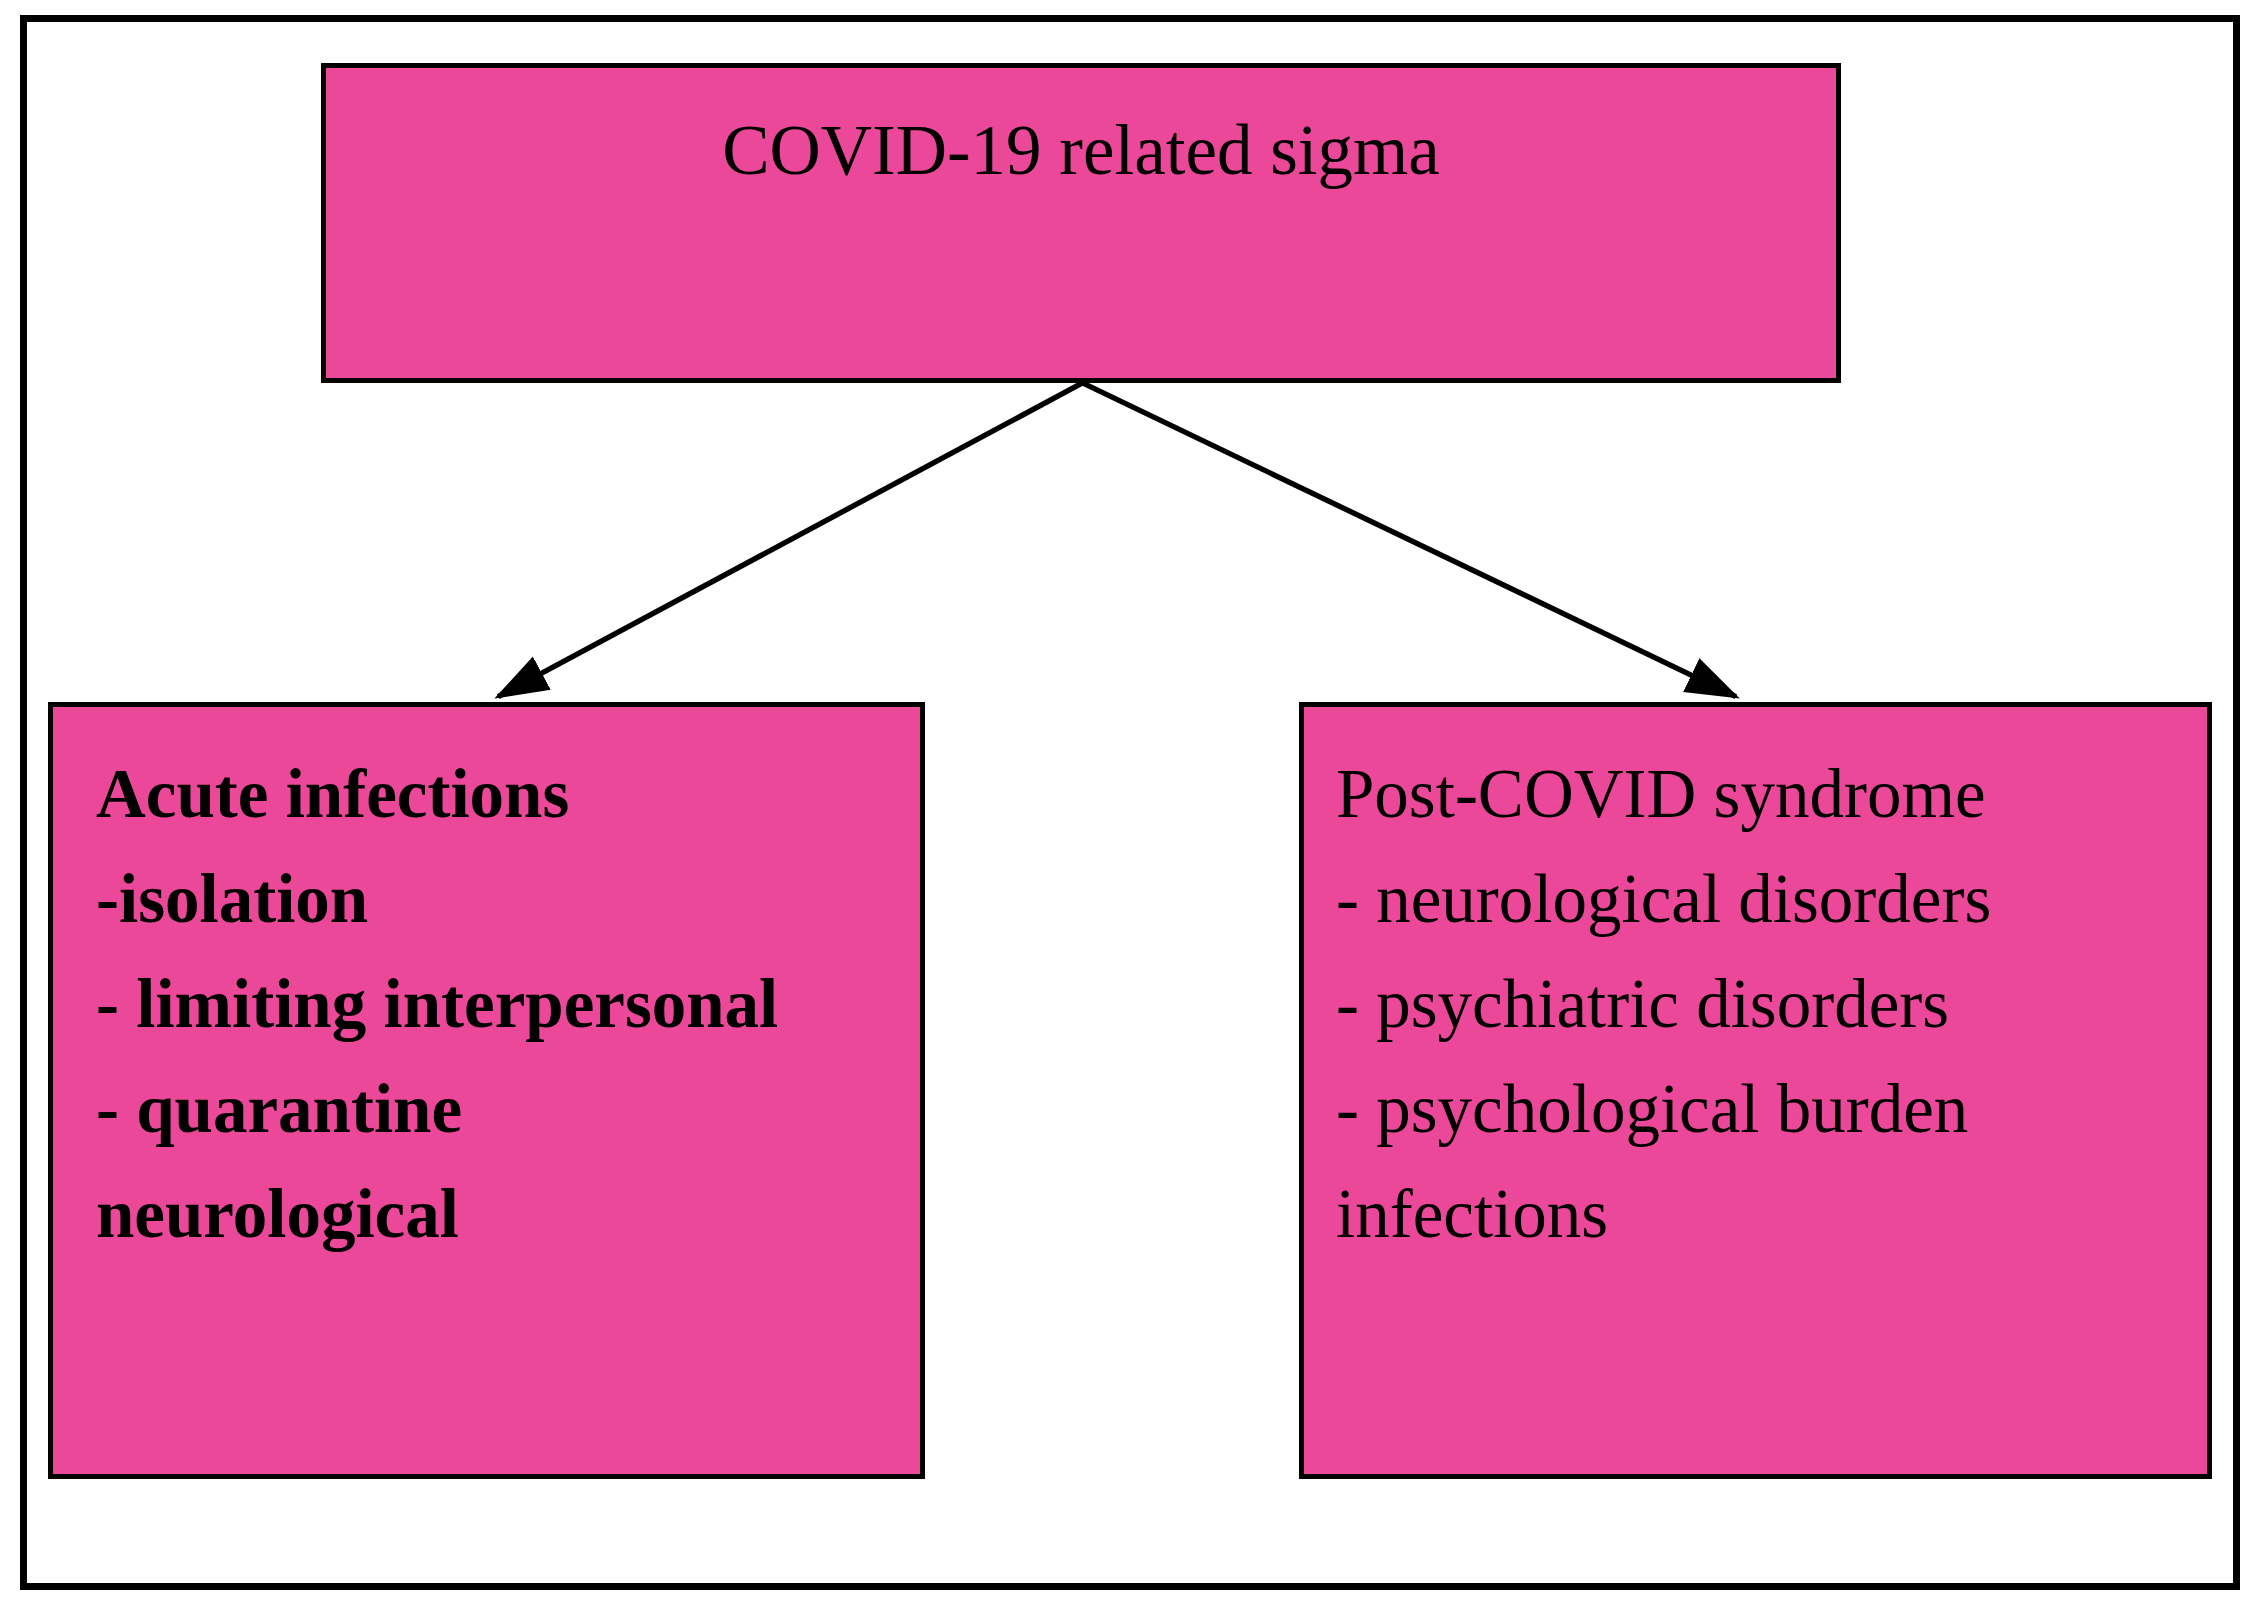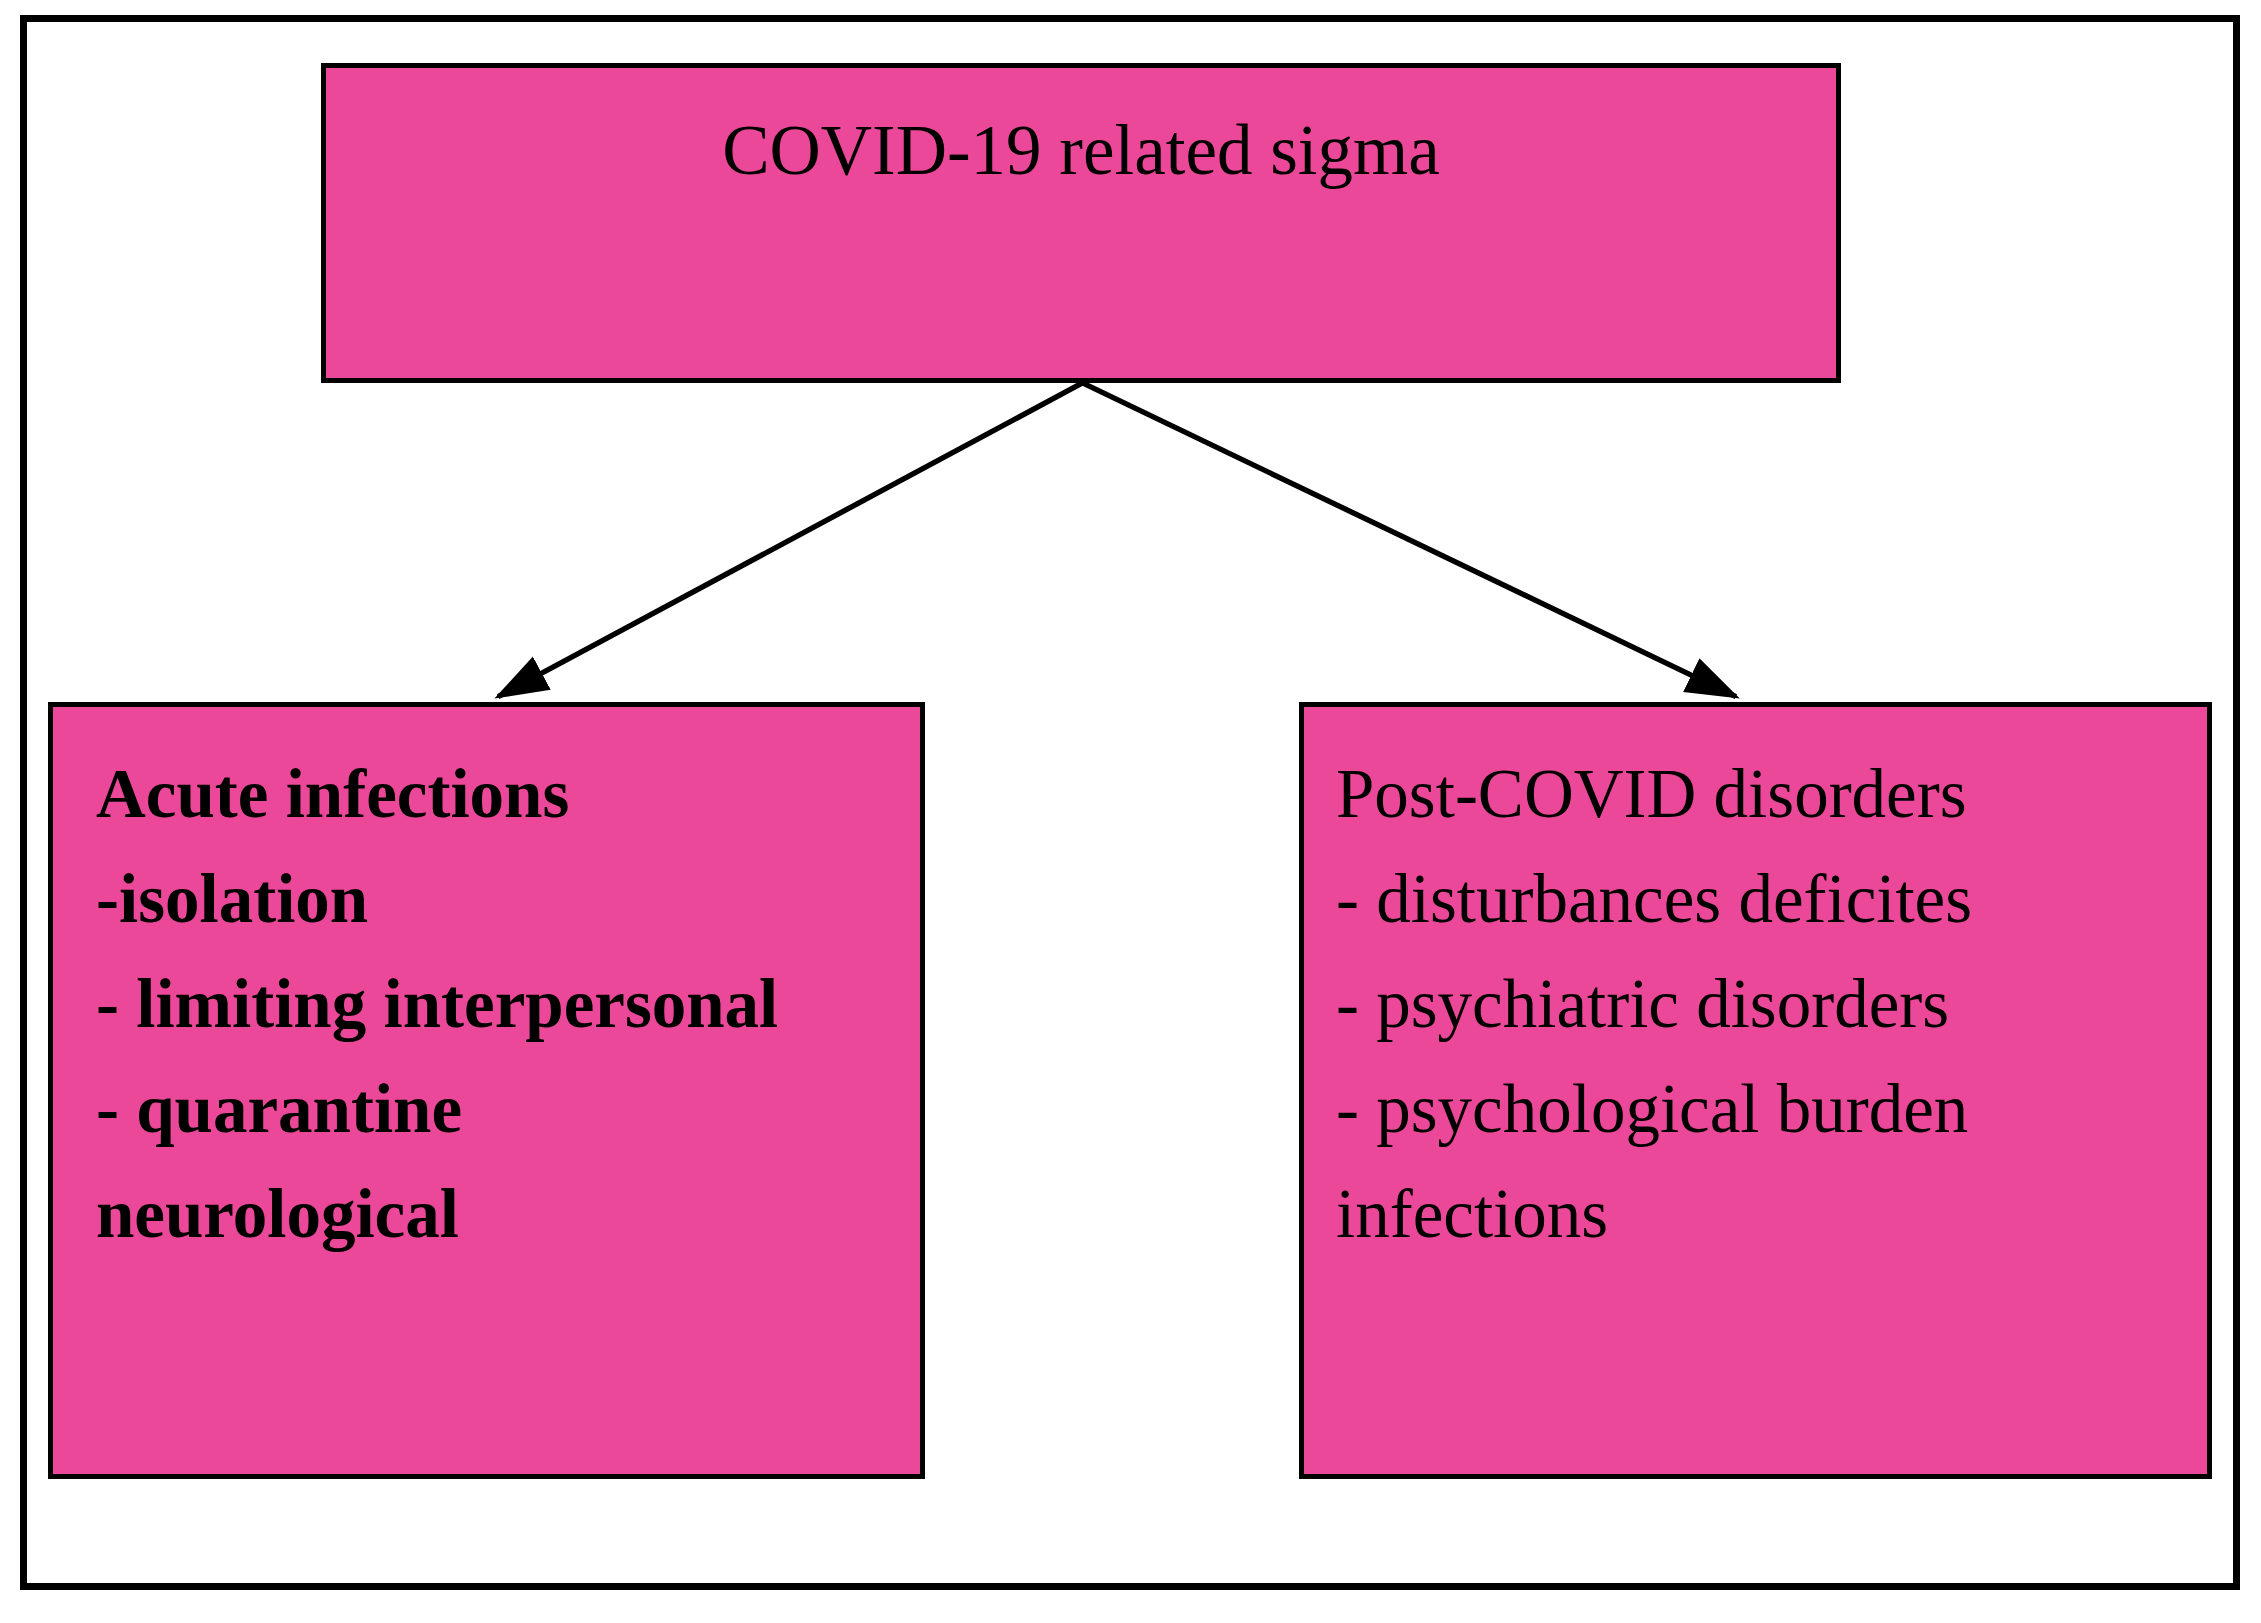--- a/index.html
+++ b/index.html
@@ -95,21 +95,21 @@
 
   <div class="node node-left">
     <div class="textline">Acute infections</div>
     <div class="textline">-isolation</div>
     <div class="textline">- limiting interpersonal</div>
     <div class="textline">- quarantine</div>
     <div class="textline">neurological</div>
   </div>
 
   <div class="node node-right">
-    <div class="textline">Post-COVID disorders</div>
-    <div class="textline">- disturbances deficites</div>
+    <div class="textline">Post-COVID syndrome</div>
+    <div class="textline">- neurological disorders</div>
     <div class="textline">- psychiatric disorders</div>
     <div class="textline">- psychological burden</div>
     <div class="textline">infections</div>
   </div>
 
 </div>
 
 
 </body></html>

